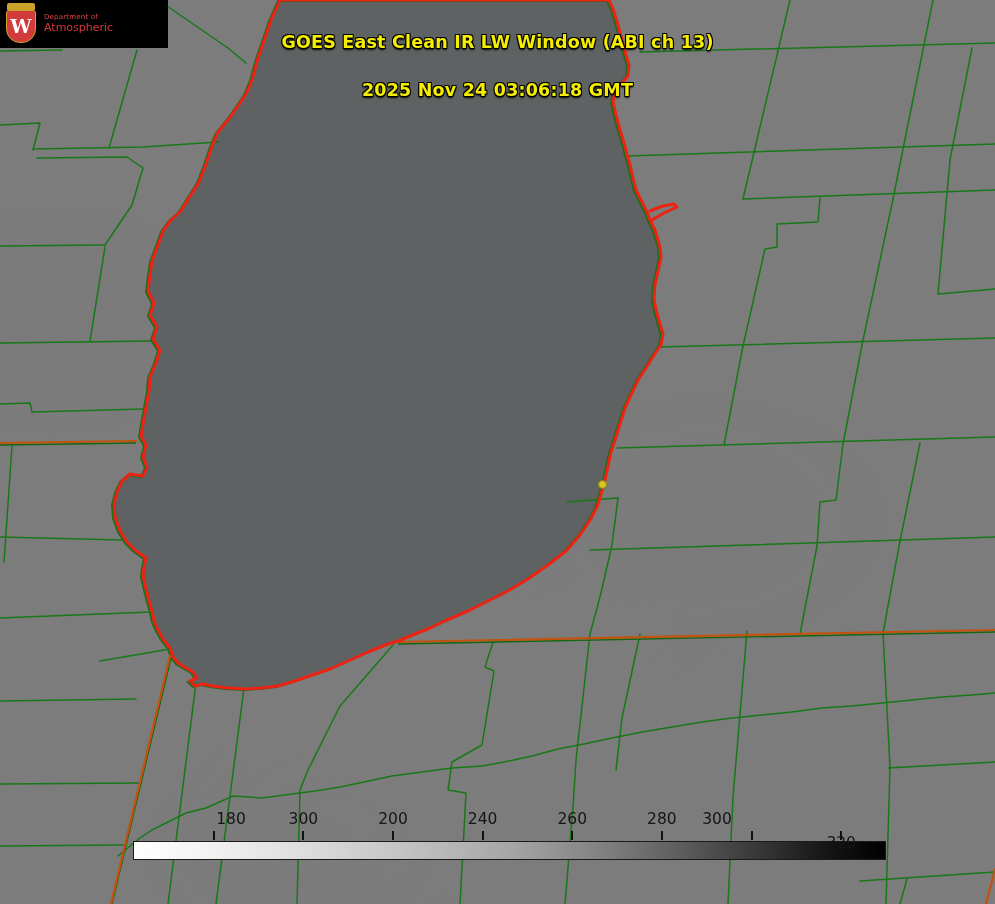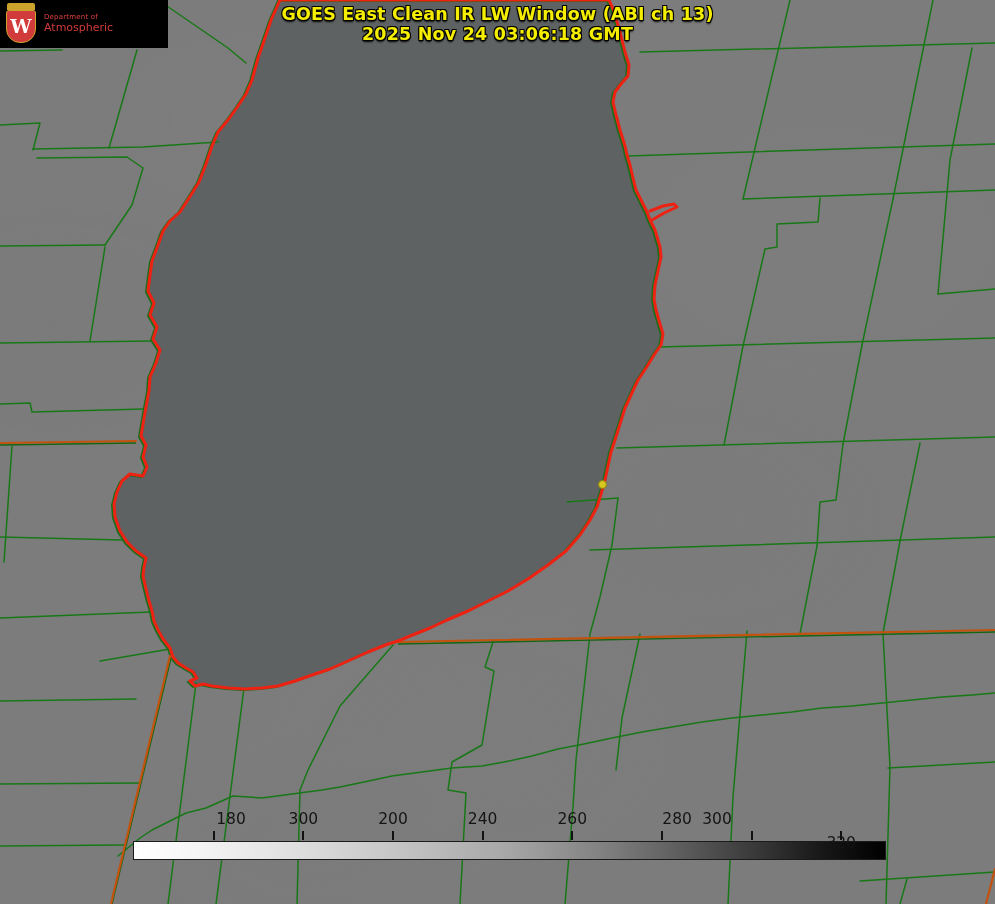--- a/index.html
+++ b/index.html
@@ -42,21 +42,21 @@
   #logotext{color:var(--logo_red,#d13438);line-height:1.05;}
   #logotext .dept{font-size:7px;letter-spacing:.2px;margin-bottom:1px;color:#e04040;}
   #logotext .l1,#logotext .l2{font-size:11px;color:#d23b3b;text-align:center;}
 
   
   #title{position:absolute;left:0;top:4px;width:100%;text-align:center;
          pointer-events:none;}
   #title div{color:var(--title_yellow,#f5ee00);font-weight:bold;font-size:17.5px;
          line-height:20px;letter-spacing:.2px;
          text-shadow:-1px -1px 0 #000,1px -1px 0 #000,-1px 1px 0 #000,
-                     1px 1px 0 #000,0 2px 2px #000;}
+                     1px 1px 0 #000,0 2px 2px #000;margin-top:28px;}
 
   
   #marker{position:absolute;width:9px;height:9px;border-radius:50%;
          background:var(--marker_yellow,#d6c81e);border:1px solid #8a8210;
          box-sizing:border-box;}
 
   
   #colorbar-wrap{position:absolute;pointer-events:none;}
   #cbar{position:absolute;left:0;top:33px;width:753px;height:19px;
         border:1px solid #1a1a1a;box-sizing:border-box;
@@ -175,20 +175,20 @@
         <div class="cb-label" style="left: 98px;">180</div>
         <div class="cb-tick" style="left: 169.321px;"></div>
         <div class="cb-label" style="left: 170.321px;">300</div>
         <div class="cb-tick" style="left: 258.964px;"></div>
         <div class="cb-label" style="left: 259.964px;">200</div>
         <div class="cb-tick" style="left: 348.607px;"></div>
         <div class="cb-label" style="left: 349.607px;">240</div>
         <div class="cb-tick" style="left: 438.25px;"></div>
         <div class="cb-label" style="left: 439.25px;">260</div>
         <div class="cb-tick" style="left: 527.893px;"></div>
-        <div class="cb-label" style="left: 528.893px; text-align: right;">280</div>
+        <div class="cb-label" style="left: 528.893px;">280</div>
         <div class="cb-tick" style="left: 617.536px;"></div>
         <div class="cb-label" style="left: 584px;">300</div>
         <div class="cb-tick" style="left: 707.179px;"></div>
         <div class="cb-label" style="left: 708.179px; margin-top: 24px;">320</div>
       </div>
   </div>
 </div>
 
 </body></html>

